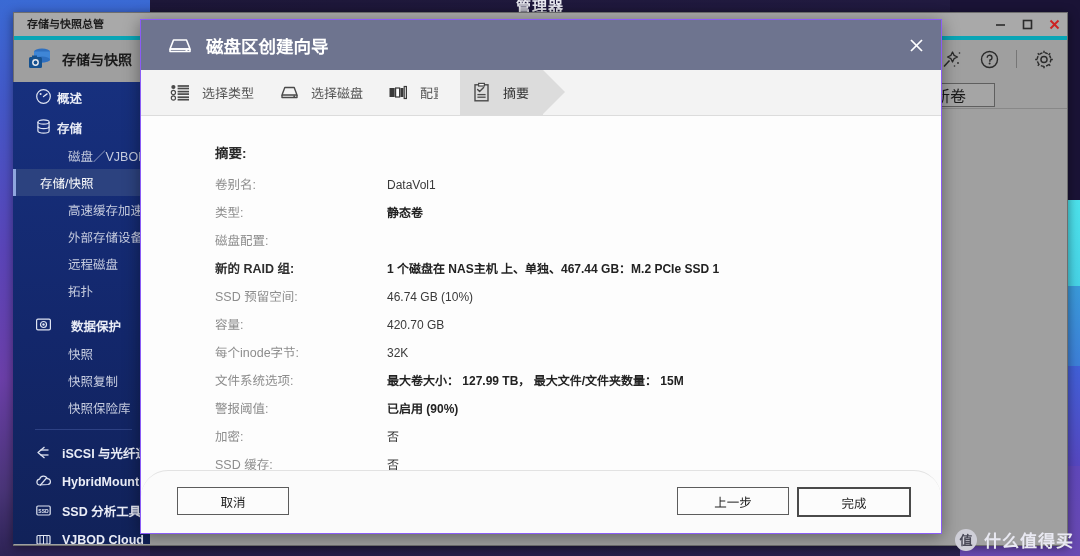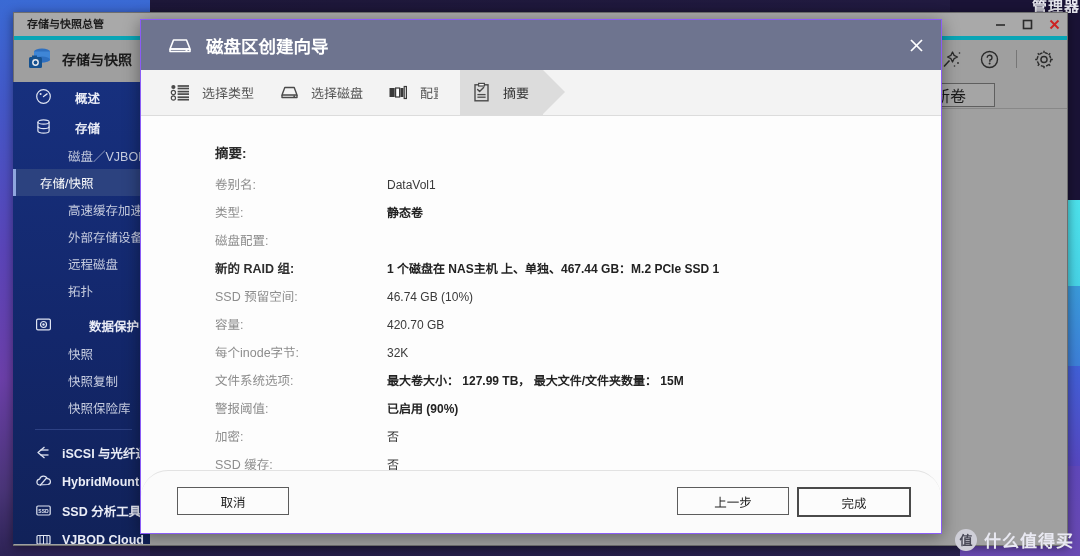--- a/index.html
+++ b/index.html
@@ -39,21 +39,21 @@
   #desk-band-pur{
     position:absolute;right:0;top:466px;width:120px;height:90px;
     background:linear-gradient(to bottom,#6048bb,#6a4ab2);
   }
   #desk-corner{
     position:absolute;right:0;top:0;width:130px;height:200px;
     background:#1a1336;
   }
   #topbar-text{
     position:absolute;left:0;top:0;width:1080px;height:13px;
-    color:#e8e8ef;font-size:15px;font-weight:bold;text-align:right;
+    color:#e8e8ef;font-size:15px;font-weight:bold;text-align:center;
     line-height:13px;overflow:hidden;letter-spacing:1px;
   }
 
   
   #app-window{
     position:absolute;left:13px;top:12px;width:1053px;height:532px;
     background:#a0a0a0;border:1px solid #6e6e6e;box-shadow:0 2px 10px rgba(0,0,0,.45);
   }
   #app-titlebar{
     position:absolute;left:0;top:0;width:100%;height:23px;background:#a9a9a9;
@@ -92,21 +92,21 @@
 
   
   #sidebar{
     position:absolute;left:13px;top:82px;width:137px;height:462px;
     background:linear-gradient(to bottom,#17307e 0%,#13276b 55%,#112259 100%);
     overflow:hidden;font-size:12.5px;
   }
   .nav-grp{display:flex;align-items:center;height:30px;color:#e9ecf6;font-weight:bold;
     padding-left:22px;cursor:pointer;position:relative;}
   .nav-grp .gicon{position:absolute;left:22px;top:6px;width:17px;height:17px;}
-  .nav-grp .glabel{margin-left:40px;}
+  .nav-grp .glabel{margin-left:22px;}
   .nav-sub{display:flex;align-items:center;height:27px;color:#c6ccdf;padding-left:55px;
     cursor:pointer;font-weight:normal;}
   .nav-sub.sel{background:#2c427f;color:#ffffff;border-left:3px solid #8fa6de;padding-left:24px;}
   .nav-sep{height:1px;background:#2d4183;margin:8px 18px 8px 22px;}
   .nav-item{display:flex;align-items:center;height:29px;color:#e9ecf6;font-weight:bold;
     padding-left:22px;cursor:pointer;position:relative;white-space:nowrap;overflow:hidden;}
   .nav-item .gicon{position:absolute;left:22px;top:6px;width:17px;height:17px;}
   .nav-item .glabel{margin-left:27px;}
 
   

